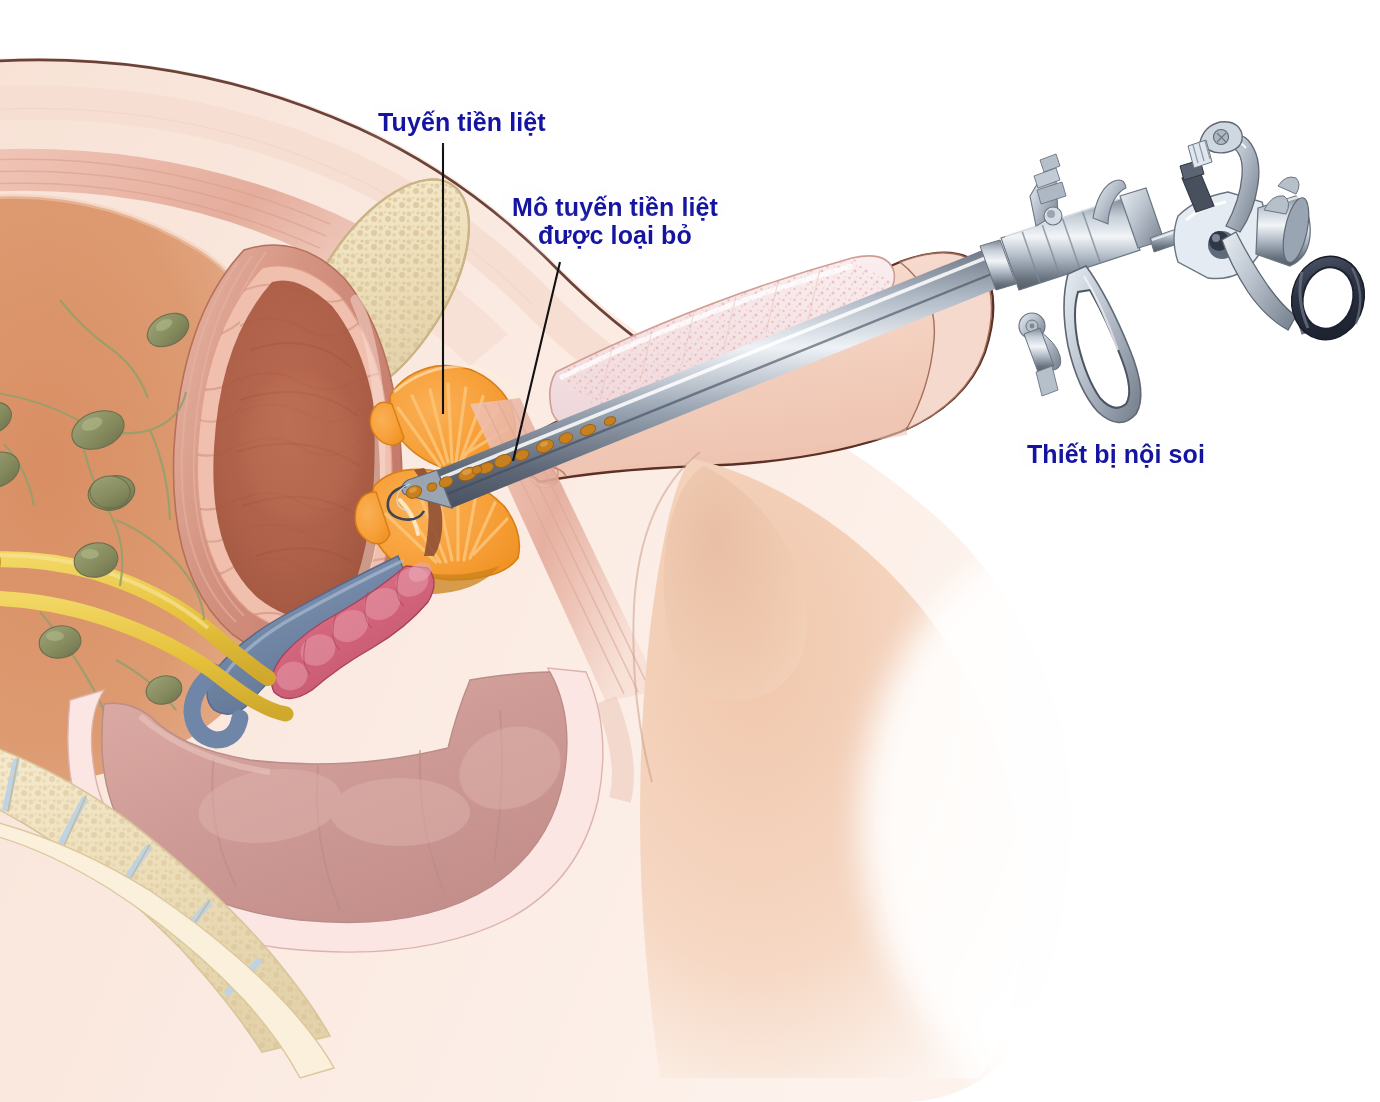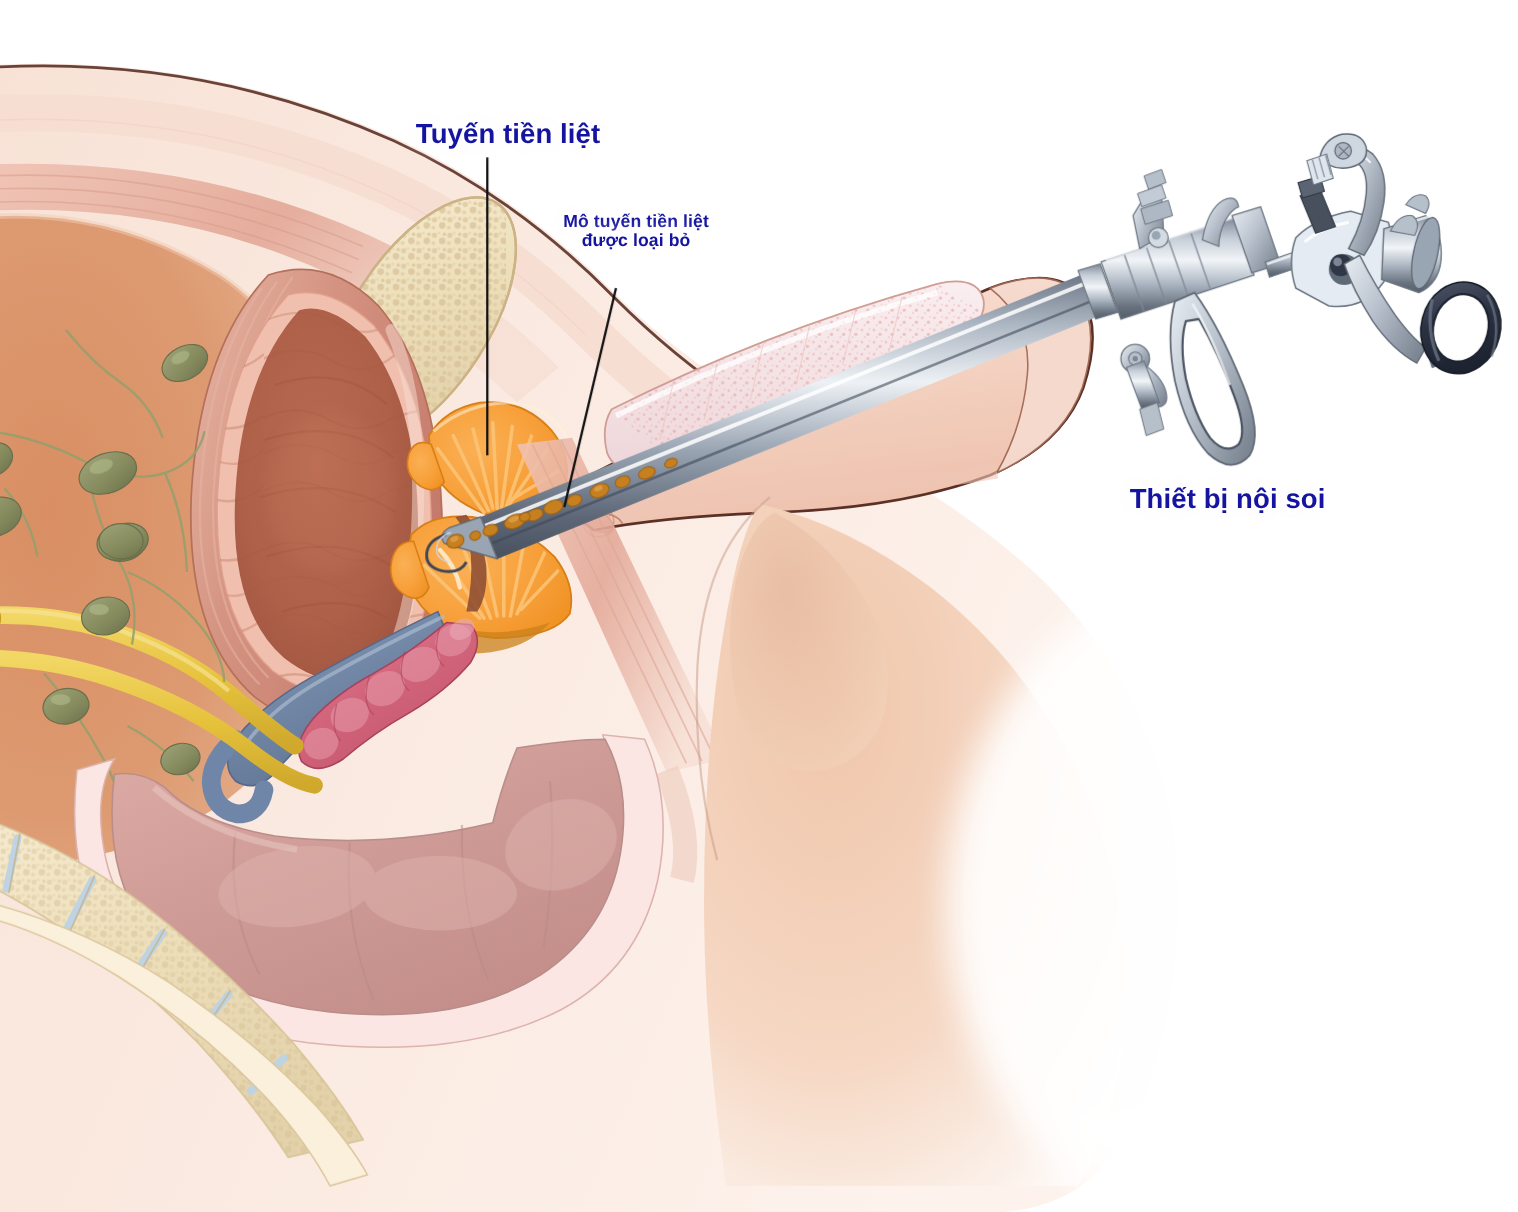--- a/index.html
+++ b/index.html
@@ -4,21 +4,21 @@
 <style>
   html,body{margin:0;padding:0;background:#fff;}
   body{width:1380px;height:1102px;overflow:hidden;
        font-family:"Liberation Sans","DejaVu Sans",sans-serif;}
   #stage{position:relative;width:1380px;height:1014px;background:#ffffff;border-radius:13px;}
   #art{position:absolute;inset:0;}
   .lbl{position:absolute;color:#1414a0;font-weight:bold;letter-spacing:.1px;
        line-height:1.12;white-space:pre;text-align:center;
        text-shadow:0 0 9px #fff,0 0 18px #fff,0 0 26px #eceafb,0 0 5px #fff;}
   #lbl-prostate{left:378px;top:108px;font-size:25px;}
-  #lbl-tissue{left:512px;top:193px;font-size:16px;}
+  #lbl-tissue{left:512px;top:193px;font-size:25px;}
   #lbl-scope{left:1027px;top:440px;font-size:25px;}
 </style>
 </head>
 <body>
 
 <div id="stage">
 
   <svg id="art" viewBox="0 0 1380 1102">
     <defs>
 

